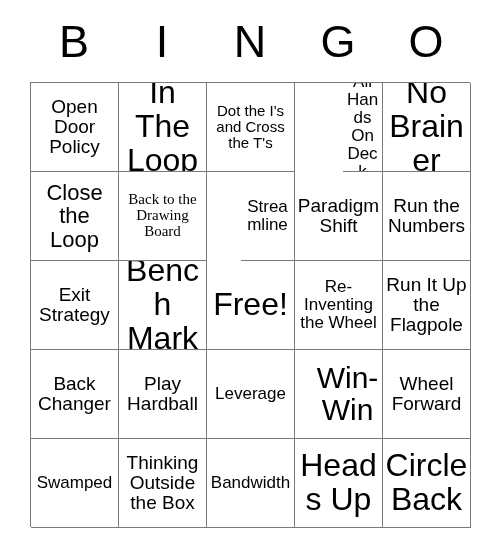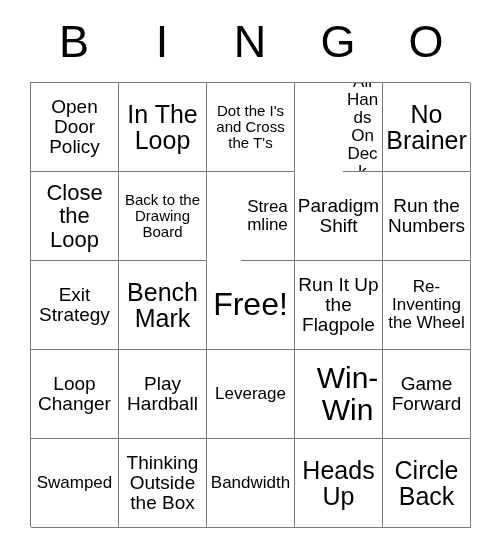--- a/index.html
+++ b/index.html
@@ -75,21 +75,21 @@
   .bingo-cell .cell-text {
     display: block;
     width: 100%;
     line-height: 1.06;
     word-wrap: break-word;
   }
   .fs-sm  { font-size: 15px; }
   .fs-md  { font-size: 17px; }
   .fs-lg  { font-size: 19px; }
   .fs-xl  { font-size: 22px; }
-  .fs-2xl { font-size: 25px; text-align: center; }
+  .fs-2xl { font-size: 32px; text-align: center; }
   .fs-3xl { font-size: 30px; padding-left: 18px; }
   .fs-free { font-size: 32px; }
 </style>
 </head>
 <body style="background: rgb(255, 255, 255); color: rgb(0, 0, 0);">
 
 <div id="bingo-card">
 
   <div id="bingo-header">
     <div class="header-letter">B</div>
@@ -113,21 +113,21 @@
     <div class="bingo-cell" style="border-right-color: rgb(122, 122, 122); border-bottom-color: rgb(122, 122, 122); margin-left: 48px;">
       <span class="cell-text fs-md">All Hands On Deck</span>
     </div>
     <div class="bingo-cell" style="border-right-color: rgb(122, 122, 122); border-bottom-color: rgb(122, 122, 122);">
       <span class="cell-text fs-2xl">No Brainer</span>
     </div>
 
     <div class="bingo-cell" style="border-right-color: rgb(122, 122, 122); border-bottom-color: rgb(122, 122, 122);">
       <span class="cell-text fs-xl">Close the Loop</span>
     </div>
-    <div class="bingo-cell" style="border-right-color: rgb(122, 122, 122); border-bottom-color: rgb(122, 122, 122);">
+    <div class="bingo-cell" style="border-right-color: rgb(122, 122, 122); border-bottom-color: rgb(122, 122, 122); font-family: Liberation Serif, serif;">
       <span class="cell-text fs-sm">Back to the Drawing Board</span>
     </div>
     <div class="bingo-cell" style="border-right-color: rgb(122, 122, 122); border-bottom-color: rgb(122, 122, 122); margin-left: 34px;">
       <span class="cell-text fs-md">Streamline</span>
     </div>
     <div class="bingo-cell" style="border-right-color: rgb(122, 122, 122); border-bottom-color: rgb(122, 122, 122);">
       <span class="cell-text fs-lg">Paradigm Shift</span>
     </div>
     <div class="bingo-cell" style="border-right-color: rgb(122, 122, 122); border-bottom-color: rgb(122, 122, 122);">
       <span class="cell-text fs-lg">Run the Numbers</span>
@@ -136,40 +136,40 @@
     <div class="bingo-cell" style="border-right-color: rgb(122, 122, 122); border-bottom-color: rgb(122, 122, 122); text-align: center;">
       <span class="cell-text fs-lg">Exit Strategy</span>
     </div>
     <div class="bingo-cell" style="border-right-color: rgb(122, 122, 122); border-bottom-color: rgb(122, 122, 122);">
       <span class="cell-text fs-2xl">Bench Mark</span>
     </div>
     <div class="bingo-cell" style="border-right-color: rgb(122, 122, 122); border-bottom-color: rgb(122, 122, 122);">
       <span class="cell-text fs-free">Free!</span>
     </div>
     <div class="bingo-cell" style="border-right-color: rgb(122, 122, 122); border-bottom-color: rgb(122, 122, 122);">
-      <span class="cell-text fs-lg">Run It Up the Flagpole</span>
+      <span class="cell-text fs-md">Re-Inventing the Wheel</span>
     </div>
     <div class="bingo-cell" style="border-right-color: rgb(122, 122, 122); border-bottom-color: rgb(122, 122, 122);">
-      <span class="cell-text fs-md">Re-Inventing the Wheel</span>
+      <span class="cell-text fs-lg">Run It Up the Flagpole</span>
     </div>
 
     <div class="bingo-cell" style="border-right-color: rgb(122, 122, 122); border-bottom-color: rgb(122, 122, 122);">
-      <span class="cell-text fs-lg">Loop Changer</span>
+      <span class="cell-text fs-lg">Back Changer</span>
     </div>
     <div class="bingo-cell" style="border-right-color: rgb(122, 122, 122); border-bottom-color: rgb(122, 122, 122); align-items: center;">
       <span class="cell-text fs-lg">Play Hardball</span>
     </div>
     <div class="bingo-cell" style="border-right-color: rgb(122, 122, 122); border-bottom-color: rgb(122, 122, 122); justify-content: center;">
       <span class="cell-text fs-md">Leverage</span>
     </div>
     <div class="bingo-cell" style="border-right-color: rgb(122, 122, 122); border-bottom-color: rgb(122, 122, 122);">
       <span class="cell-text fs-3xl">Win-Win</span>
     </div>
     <div class="bingo-cell" style="border-right-color: rgb(122, 122, 122); border-bottom-color: rgb(122, 122, 122);">
-      <span class="cell-text fs-lg">Game Forward</span>
+      <span class="cell-text fs-lg">Wheel Forward</span>
     </div>
 
     <div class="bingo-cell" style="border-right-color: rgb(122, 122, 122); border-bottom-color: rgb(122, 122, 122);">
       <span class="cell-text fs-md">Swamped</span>
     </div>
     <div class="bingo-cell" style="border-right-color: rgb(122, 122, 122); border-bottom-color: rgb(122, 122, 122); text-align: center;">
       <span class="cell-text fs-lg">Thinking Outside the Box</span>
     </div>
     <div class="bingo-cell" style="border-right-color: rgb(122, 122, 122); border-bottom-color: rgb(122, 122, 122);">
       <span class="cell-text fs-md">Bandwidth</span>

